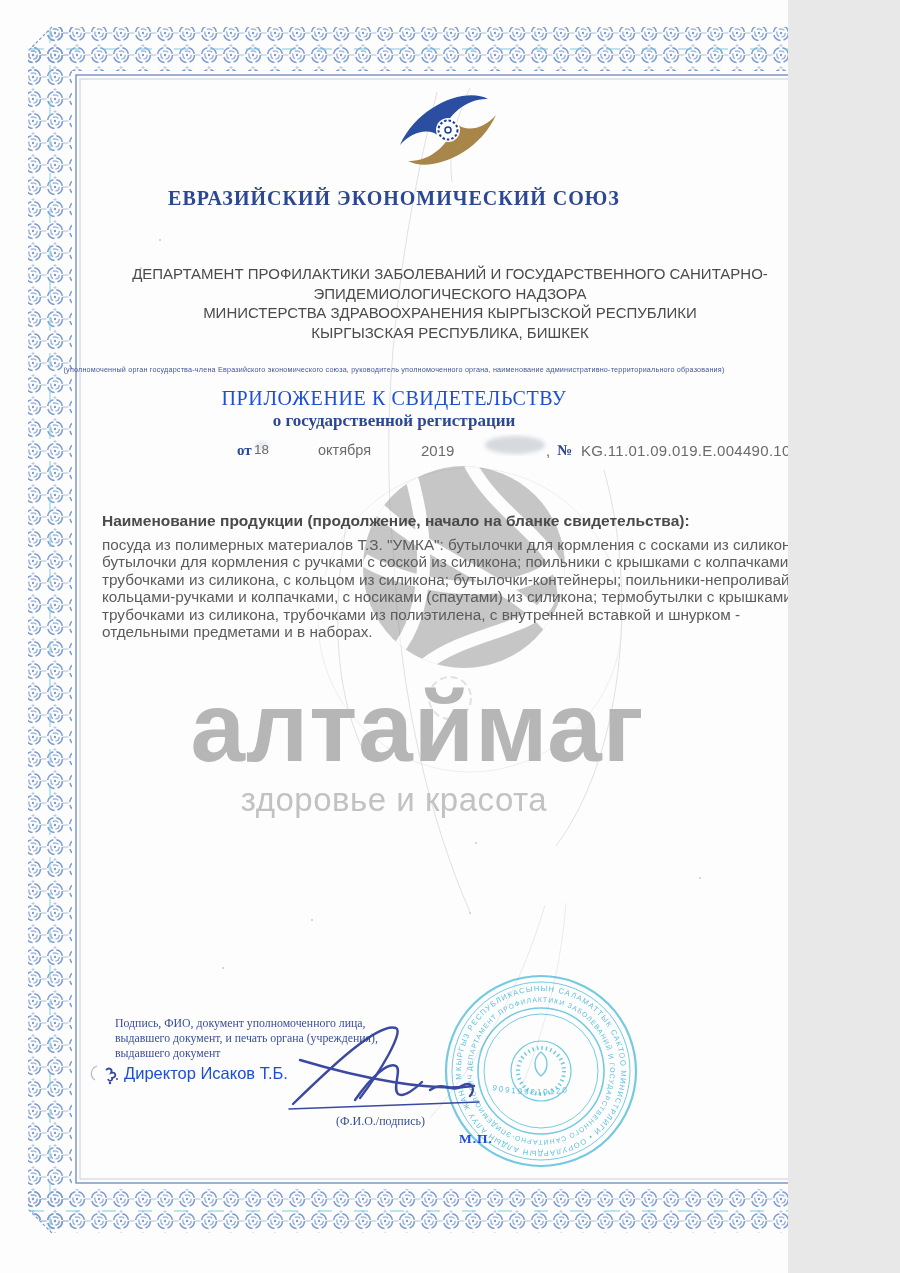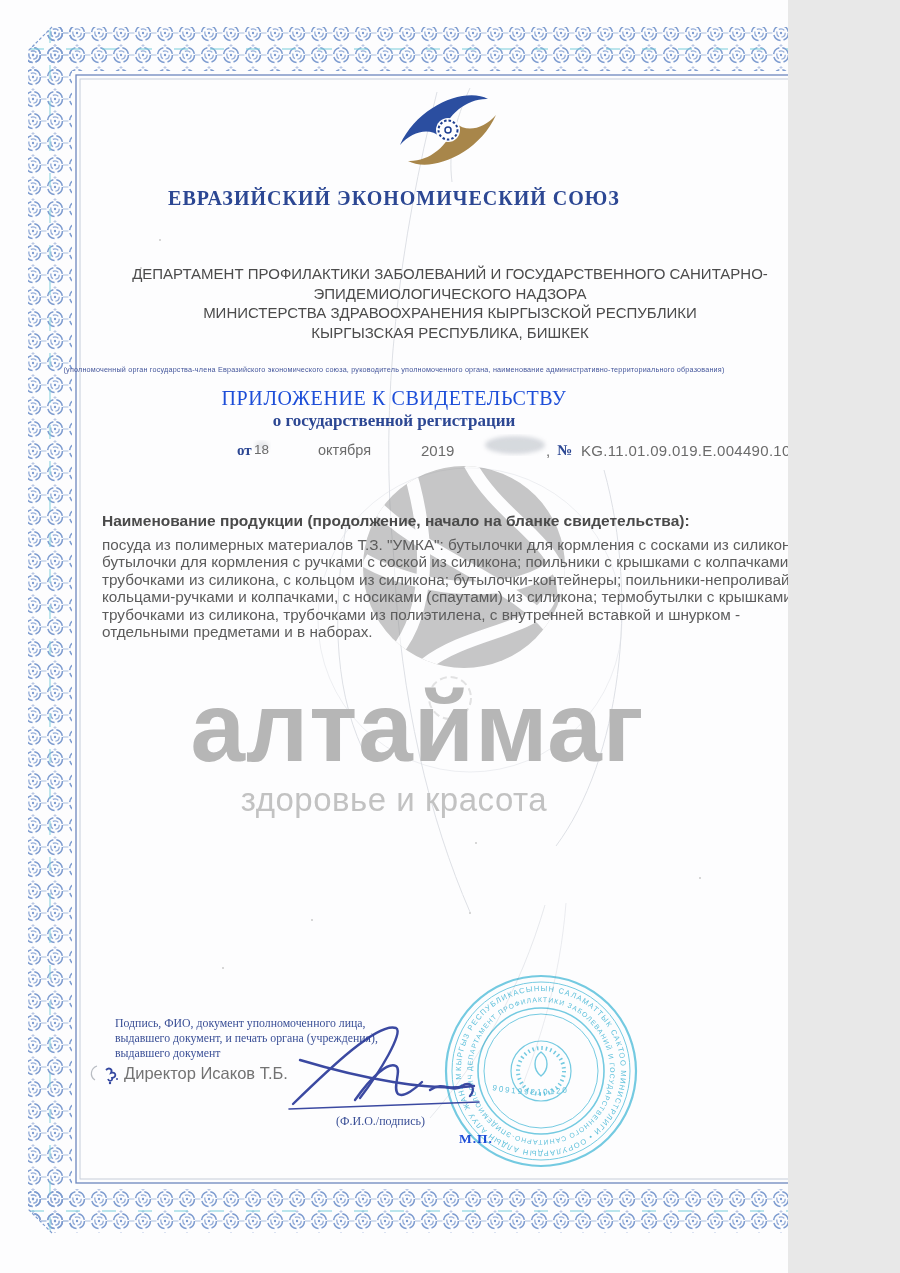--- a/index.html
+++ b/index.html
@@ -14,21 +14,21 @@
   .doc-title{top:387px;font-size:20px;font-weight:normal;color:#1d4ed8;letter-spacing:.6px;}
   .doc-subtitle{top:411px;font-size:17px;font-weight:bold;color:#2c4793;}
   .dl{top:442px;font-size:15px;}
   .blue-b{color:#2c4793;font-weight:bold;font-family:"Liberation Serif",serif;}
   .gray-t{color:#6b6b6b;}
   .prod-label{top:512px;left:102px;font-size:15.5px;font-weight:bold;color:#4a4a4a;}
   .prod-desc{top:536px;left:102px;width:718px;font-size:15.3px;line-height:17.4px;color:#5c5c5c;}
   .wm-brand{top:678px;font-size:98px;font-weight:bold;color:#b6b6b6;letter-spacing:1px;line-height:1;z-index:1;padding-left:47px;}
   .wm-tag{top:781px;font-size:33px;color:#c2c2c2;letter-spacing:.5px;z-index:1;}
   .sig-note{top:1016px;left:115px;font-size:11.8px;line-height:15px;color:#3a4f96;}
-  .signatory{top:1064px;left:124px;font-size:16.5px;color:#737373;}
+  .signatory{top:1064px;left:124px;font-size:16.5px;color:#1d4ed8;}
   .sig-caption{top:1114px;left:336px;font-size:12px;color:#3a4f96;}
   .mp{top:1131px;left:459px;font-size:13.5px;font-weight:bold;color:#1d4ed8;letter-spacing:1px;}
   .z2{z-index:2;} .z3{z-index:3;} .z4{z-index:4;}
   svg{display:block;}
 </style>
 </head>
 <body>
 
 <div class="page">
 

